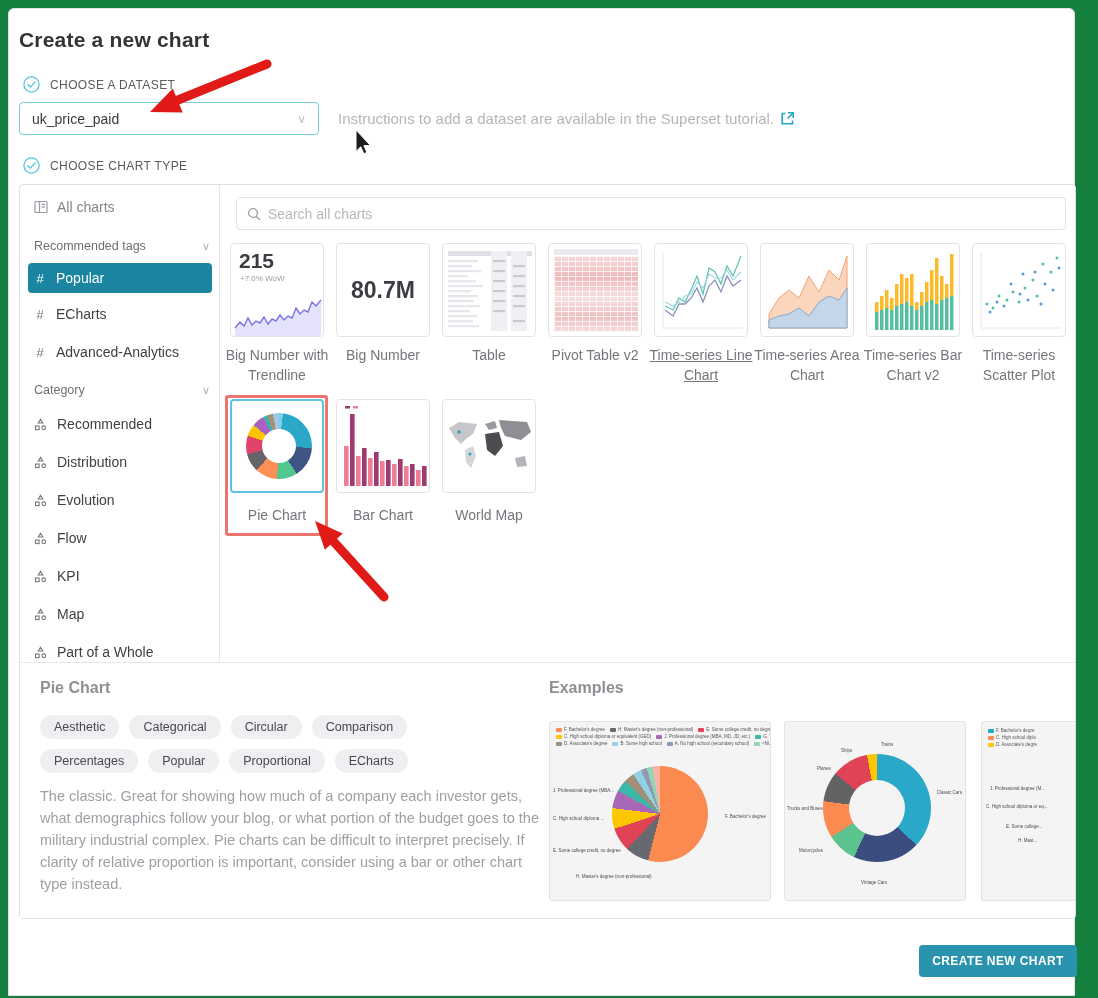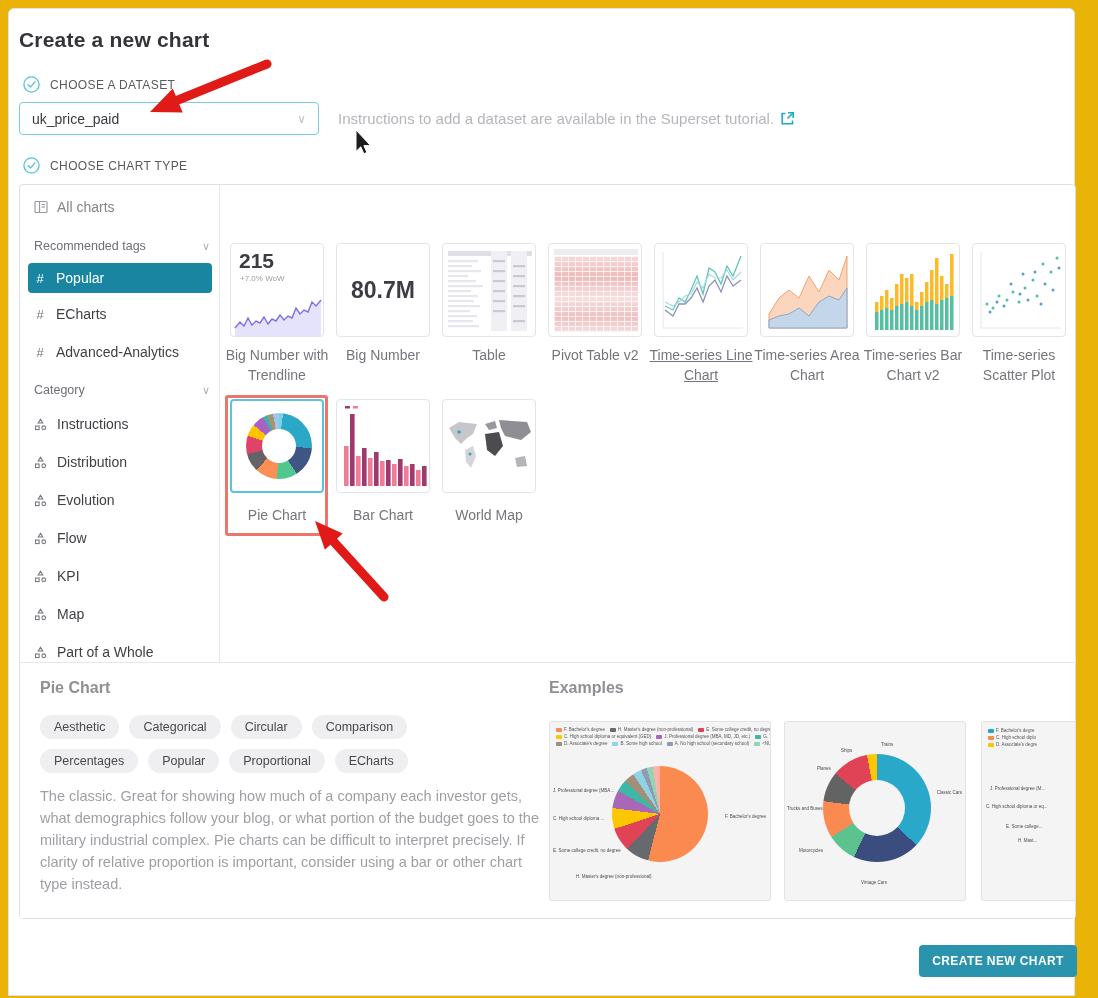--- a/index.html
+++ b/index.html
@@ -1,18 +1,18 @@
 <!DOCTYPE html>
 <html><head>
 <meta charset="utf-8">
 <style>
   * { margin:0; padding:0; box-sizing:border-box; }
   html,body { width:1098px; height:998px; }
   body { font-family:"Liberation Sans", sans-serif; background:#f2f2f5; }
-  #app { position:relative; width:1098px; height:998px; background:#eab308; overflow:hidden; }
+  #app { position:relative; width:1098px; height:998px; background:#15803d; overflow:hidden; }
   .page-card { position:absolute; left:8px; top:8px; width:1067px; height:988px;
     background:#fff; border:1px solid #e2e2e6; border-radius:6px 6px 0 0; }
   .page-title { position:absolute; left:10px; top:19px; font-size:21px; font-weight:700; color:#333338; letter-spacing:.2px; }
   .step-row { position:absolute; display:flex; align-items:center; gap:10px; }
   .step-label { font-size:12px; color:#59595f; letter-spacing:.4px; }
   .dataset-select { position:absolute; left:10px; top:93px; width:300px; height:33px;
     border:1px solid #79cde1; border-radius:4px; background:#fff; display:flex; align-items:center;
     padding:0 12px; cursor:pointer; }
   .dataset-select .val { font-size:14px; color:#39393f; flex:1; }
   .dataset-select .chev { color:#bfc2c9; font-size:12px; }
@@ -140,21 +140,21 @@
           <span>Category</span>
           <span class="chev">∨</span>
         </div>
 
         <div class="side-item" style="top:224px;">
           <svg width="13" height="13" viewBox="0 0 12 12">
               <path d="M6 1.2 L8.1 4.6 H3.9 Z" fill="none" stroke="#76767e" stroke-width="1"></path>
               <rect x="1.4" y="7.4" width="3.3" height="3.3" fill="none" stroke="#76767e" stroke-width="1"></rect>
               <circle cx="9" cy="9" r="1.7" fill="none" stroke="#76767e" stroke-width="1"></circle>
             </svg>
-          <span>Instructions</span>
+          <span>Recommended</span>
         </div>
         <div class="side-item" style="top:262px;">
           <svg width="13" height="13" viewBox="0 0 12 12">
               <path d="M6 1.2 L8.1 4.6 H3.9 Z" fill="none" stroke="#76767e" stroke-width="1"></path>
               <rect x="1.4" y="7.4" width="3.3" height="3.3" fill="none" stroke="#76767e" stroke-width="1"></rect>
               <circle cx="9" cy="9" r="1.7" fill="none" stroke="#76767e" stroke-width="1"></circle>
             </svg>
           <span>Distribution</span>
         </div>
         <div class="side-item" style="top:300px;">
@@ -192,20 +192,27 @@
         <div class="side-item" style="top:452px;">
           <svg width="13" height="13" viewBox="0 0 12 12">
               <path d="M6 1.2 L8.1 4.6 H3.9 Z" fill="none" stroke="#76767e" stroke-width="1"></path>
               <rect x="1.4" y="7.4" width="3.3" height="3.3" fill="none" stroke="#76767e" stroke-width="1"></rect>
               <circle cx="9" cy="9" r="1.7" fill="none" stroke="#76767e" stroke-width="1"></circle>
             </svg>
           <span>Part of a Whole</span>
         </div>
       </div>
 
+      <div class="searchbox">
+        <svg width="14" height="14" viewBox="0 0 14 14">
+          <circle cx="6" cy="6" r="4.4" fill="none" stroke="#9da0a6" stroke-width="1.4"></circle>
+          <line x1="9.4" y1="9.4" x2="12.6" y2="12.6" stroke="#9da0a6" stroke-width="1.4" stroke-linecap="round"></line>
+        </svg>
+        <input type="text" placeholder="Search all charts" style="">
+      </div>
 
       <div class="tcard" style="left:210px; top:58px;">
         <div class="bigval" style="position:absolute;left:8px;top:5px;">215</div>
         <div class="subval" style="position:absolute;left:9px;top:30px;">+7.0% WoW</div>
         <svg width="94" height="50" style="position:absolute;left:0;top:44px;">
           <path d="M4,40 9,34 13,38 17,30 21,37 25,33 29,35 33,29 37,36 41,31 45,33 49,27 53,32 57,28 61,30 65,20 69,26 73,22 77,24 81,14 85,18 90,12 L90,48 L4,48 Z" fill="#dcd9fa" opacity="0.75"></path>
           <polyline points="4,40 9,34 13,38 17,30 21,37 25,33 29,35 33,29 37,36 41,31 45,33 49,27 53,32 57,28 61,30 65,20 69,26 73,22 77,24 81,14 85,18 90,12" fill="none" stroke="#7b72e9" stroke-width="1.4"></polyline>
         </svg>
       </div>
 

